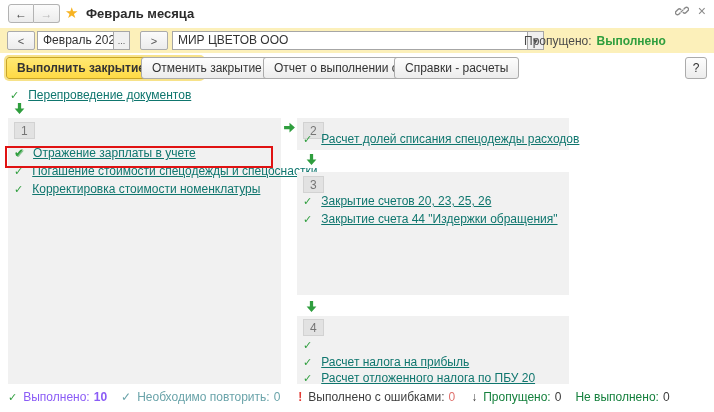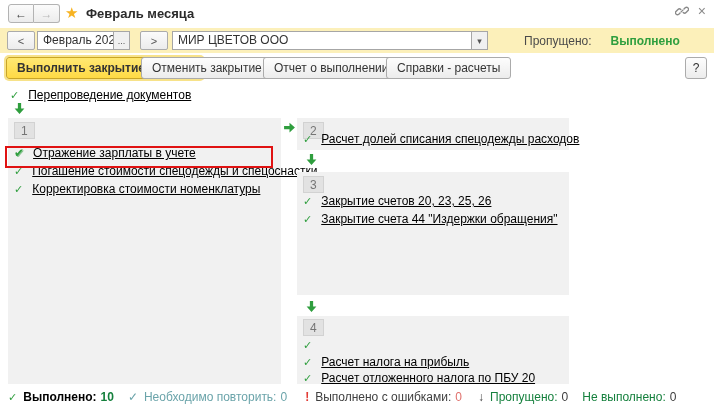--- a/index.html
+++ b/index.html
@@ -23,52 +23,52 @@
   
   .period-bar { position:absolute; left:0; top:28px; width:714px; height:25px; background:#fcf0ba; }
   .pb-btn { position:absolute; top:3px; width:28px; height:19px; border:1px solid #ababab; border-radius:2px;
             background:linear-gradient(#fbfbfb,#ececec); display:flex; align-items:center; justify-content:center;
             font-size:11px; color:#555; cursor:pointer; }
   .field { position:absolute; top:3px; height:19px; background:#fff; border:1px solid #a6a6a6; display:flex; align-items:stretch; }
   .field .val { flex:1; padding:1px 5px 0 5px; white-space:nowrap; overflow:hidden; font-size:12px; color:#333; }
   .field .suffix { width:16px; border-left:1px solid #a6a6a6; background:#f0f0f0; display:flex; align-items:center;
                    justify-content:center; font-size:9px; color:#555; cursor:pointer; }
   .pb-status { position:absolute; left:524px; top:6px; white-space:nowrap; color:#4a4a4a; }
-  .pb-status b { color:#2f9e3e; margin-left:19px; }
+  .pb-status b { color:#2f9e3e; margin-left:5px; }
 
   
   .toolbar { position:absolute; left:0; top:56px; width:714px; height:26px; }
   .tb-btn { position:absolute; top:1px; height:22px; border:1px solid #ababab; border-radius:3px;
             background:linear-gradient(#fdfdfd,#ececec); font-size:12px; color:#333; padding:0 10px;
             display:flex; align-items:center; cursor:pointer; white-space:nowrap; }
   .tb-btn.primary { left:6px; background:linear-gradient(#ffe873,#ffda45); border-color:#c9a527;
                     box-shadow:0 0 0 2px #f7e289; font-weight:bold; }
   .tb-btn.b2 { left:141px; }
   .tb-btn.b3 { left:263px; }
-  .tb-btn.b4 { left:386px; }
+  .tb-btn.b4 { left:394px; }
   .tb-btn.help { right:7px; width:22px; padding:0; justify-content:center; }
 
   
-  .op-link { color:#000000; text-decoration:underline; cursor:pointer; white-space:nowrap; font-size:12px; }
+  .op-link { color:#0f766e; text-decoration:underline; cursor:pointer; white-space:nowrap; font-size:12px; }
   .check { color:#2f9e3e; font-size:11px; line-height:11px; }
   .check.dbl { font-size:12px; text-shadow:1px 1px 0 rgba(47,158,62,.55); }
   .row { position:absolute; display:flex; gap:9px; align-items:center; height:14px; }
   .flow-arrow { position:absolute; width:13px; height:13px; }
   .flow-arrow svg { display:block; }
   .panel { position:absolute; background:#f1f1f1; }
   .chip { position:absolute; left:6px; top:4px; height:17px; padding:0 6px; background:#e2e2e2; border:1px solid #d2d2d2;
           color:#757575; display:flex; align-items:center; font-size:12px; }
   .annotation { position:absolute; left:5px; top:146px; width:268px; height:22px; border:2px solid #e01212; z-index:5; }
 
   
   .status-bar { position:absolute; left:8px; top:389px; width:700px; height:16px; display:flex; align-items:center;
                 white-space:nowrap; font-size:12px; }
   .sb-ic { margin-right:6px; }
-  .sb-done   { color:#000000; font-weight:bold; }
-  .sb-done-v { color:#15803d; font-weight:bold; margin-left:4px; }
+  .sb-done   { color:#8b5cf6; font-weight:normal; }
+  .sb-done-v { color:#8b5cf6; font-weight:bold; margin-left:4px; }
   .sb-rep    { color:#6ba4aa; }
   .sb-rep-v  { color:#6ba4aa; margin-left:4px; }
   .sb-err    { color:#404040; }
   .sb-err-v  { color:#e0706c; margin-left:4px; }
   .sb-excl   { color:#e23b35; font-weight:bold; }
   .sb-dark   { color:#15803d; }
   .sb-dark-v { color:#3c3c3c; margin-left:4px; }
   .sb-darr   { color:#444; font-weight:bold; }
   .gap14 { width:14px; } .gap18 { width:18px; } .gap16 { width:16px; }
 </style>
@@ -96,21 +96,21 @@
     </div>
   </div>
 
   <div class="period-bar">
     <div class="pb-btn" style="left:7px;">&lt;</div>
     <div class="field" style="left:37px; width:93px;">
       <div class="val">Февраль 2020</div>
       <div class="suffix">...</div>
     </div>
     <div class="pb-btn" style="left:140px;">&gt;</div>
-    <div class="field" style="left:172px; width:316px;justify-content:center;">
+    <div class="field" style="left:172px; width:372px;justify-content:center;">
       <div class="val">МИР ЦВЕТОВ ООО</div>
       <div class="suffix">▾</div>
     </div>
     <div class="pb-status">
       <span>Пропущено:</span><b>Выполнено</b>
     </div>
   </div>
 
   <div class="toolbar">
     <div class="tb-btn primary">Выполнить закрытие месяца</div>

